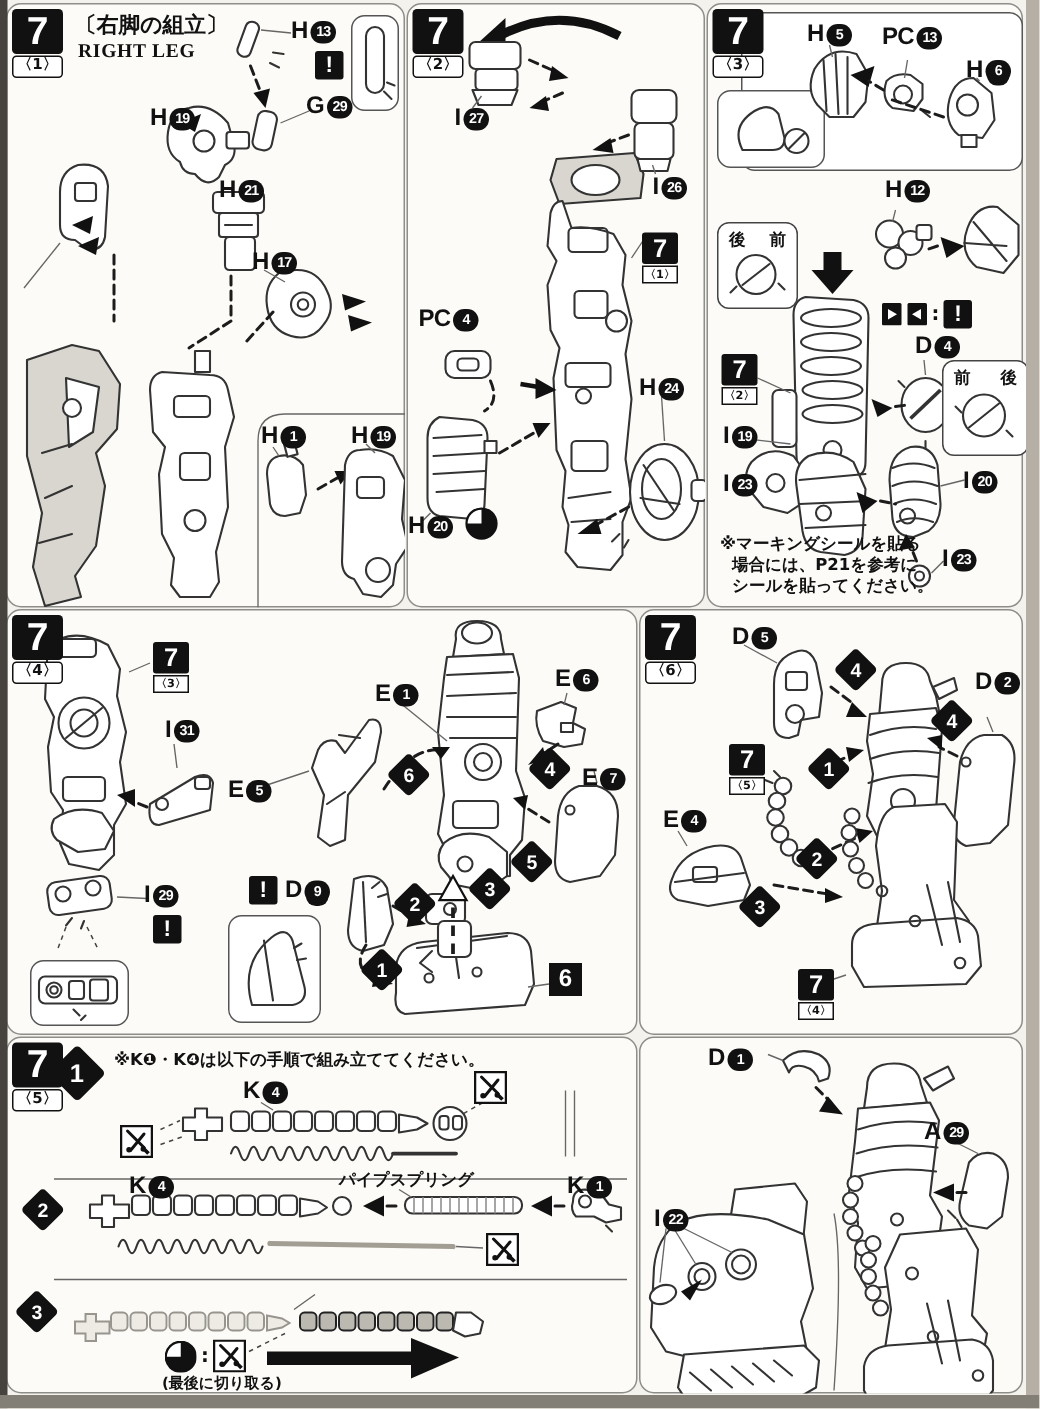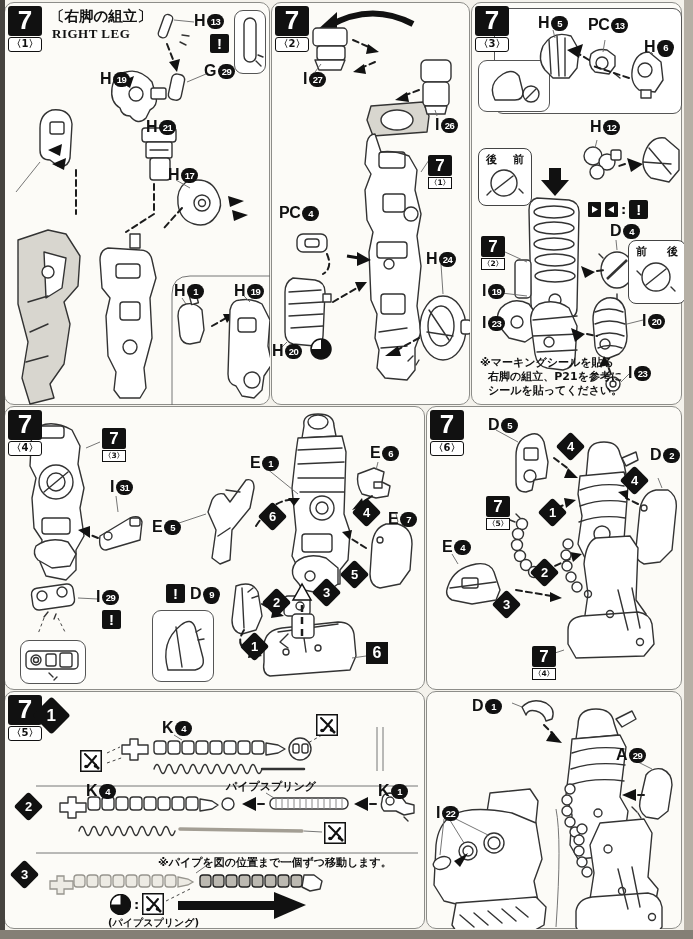--- a/index.html
+++ b/index.html
@@ -770,21 +770,21 @@
   </div>
   <div class="plabel" style="left:642px;top:312px">
     <span>I</span>
       <span class="pl-num">20</span>
   </div>
   <div class="plabel" style="left:628px;top:364px">
     <span>I</span>
       <span class="pl-num">23</span>
   </div>
   <div class="note" style="left:480px;top:356px">※マーキングシールを貼る</div>
-  <div class="note" style="left:488px;top:370px">右脚の組立、P21を参考に</div>
+  <div class="note" style="left:488px;top:370px">場合には、P21を参考に</div>
   <div class="note" style="left:488px;top:384px">シールを貼ってください。</div>
 
   <div class="plabel" style="left:110px;top:478px">
     <span>I</span>
       <span class="pl-num">31</span>
   </div>
   <div class="plabel" style="left:96px;top:588px">
     <span>I</span>
       <span class="pl-num">29</span>
   </div>
@@ -854,20 +854,21 @@
   <div class="diamond" style="left:534px;top:562px">
       <span>2</span>
     </div>
   <div class="diamond" style="left:496px;top:594px">
       <span>3</span>
     </div>
 
   <div class="diamond big" style="left:38px;top:702px">
       <span>1</span>
     </div>
+  <div class="note" style="left:76px;top:700px">※K❶・K❹は以下の手順で組み立ててください。</div>
   <div class="plabel" style="left:162px;top:719px">
     <span>K</span>
       <span class="pl-num">4</span>
   </div>
   <span class="icon" style="position:absolute;left:80px;top:750px;z-index:6">
     <svg width="22" height="22">
         <rect x="0.75" y="0.75" width="20.5" height="20.5" fill="#fff" stroke="#111" stroke-width="1.5"></rect>
         <path d="M5,4 L16,15 M16,6 L7,17" stroke="#111" stroke-width="2" fill="none" stroke-linecap="round"></path>
         <circle cx="6" cy="16.5" r="1.8" fill="#111"></circle>
         <circle cx="15.5" cy="16" r="1.8" fill="#111"></circle>
@@ -900,41 +901,40 @@
         <rect x="0.75" y="0.75" width="20.5" height="20.5" fill="#fff" stroke="#111" stroke-width="1.5"></rect>
         <path d="M5,4 L16,15 M16,6 L7,17" stroke="#111" stroke-width="2" fill="none" stroke-linecap="round"></path>
         <circle cx="6" cy="16.5" r="1.8" fill="#111"></circle>
         <circle cx="15.5" cy="16" r="1.8" fill="#111"></circle>
         <path d="M15,15 l4,4" stroke="#111" stroke-width="2.5"></path>
       </svg>
   </span>
   <div class="diamond" style="left:14px;top:864px">
       <span>3</span>
     </div>
-  <div class="note" style="left:158px;top:856px">※パイプを図の位置まで一個ずつ移動します。</div>
   <div class="iconrow" style="left:110px;top:893px">
     <span class="icon">
       <svg width="21" height="21">
           <circle cx="10.5" cy="10.5" r="10" fill="#111"></circle>
           <path d="M10.5,10.5 L10.5,0.5 A10,10 0 0,0 0.5,10.5 Z" fill="#fff"></path>
           <circle cx="10.5" cy="10.5" r="10" fill="none" stroke="#111" stroke-width="1.5"></circle>
         </svg>
     </span>
     <span class="colon">:</span>
     <span class="icon">
       <svg width="22" height="22">
           <rect x="0.75" y="0.75" width="20.5" height="20.5" fill="#fff" stroke="#111" stroke-width="1.5"></rect>
           <path d="M5,4 L16,15 M16,6 L7,17" stroke="#111" stroke-width="2" fill="none" stroke-linecap="round"></path>
           <circle cx="6" cy="16.5" r="1.8" fill="#111"></circle>
           <circle cx="15.5" cy="16" r="1.8" fill="#111"></circle>
           <path d="M15,15 l4,4" stroke="#111" stroke-width="2.5"></path>
         </svg>
     </span>
   </div>
-  <div class="note small" style="left:108px;top:916px">(パイプスプリング)</div>
+  <div class="note small" style="left:108px;top:916px">(最後に切り取る)</div>
 
   <div class="plabel" style="left:472px;top:697px">
     <span>D</span>
       <span class="pl-num">1</span>
   </div>
   <div class="plabel" style="left:616px;top:746px">
     <span>A</span>
       <span class="pl-num">29</span>
   </div>
   <div class="plabel" style="left:436px;top:804px">

